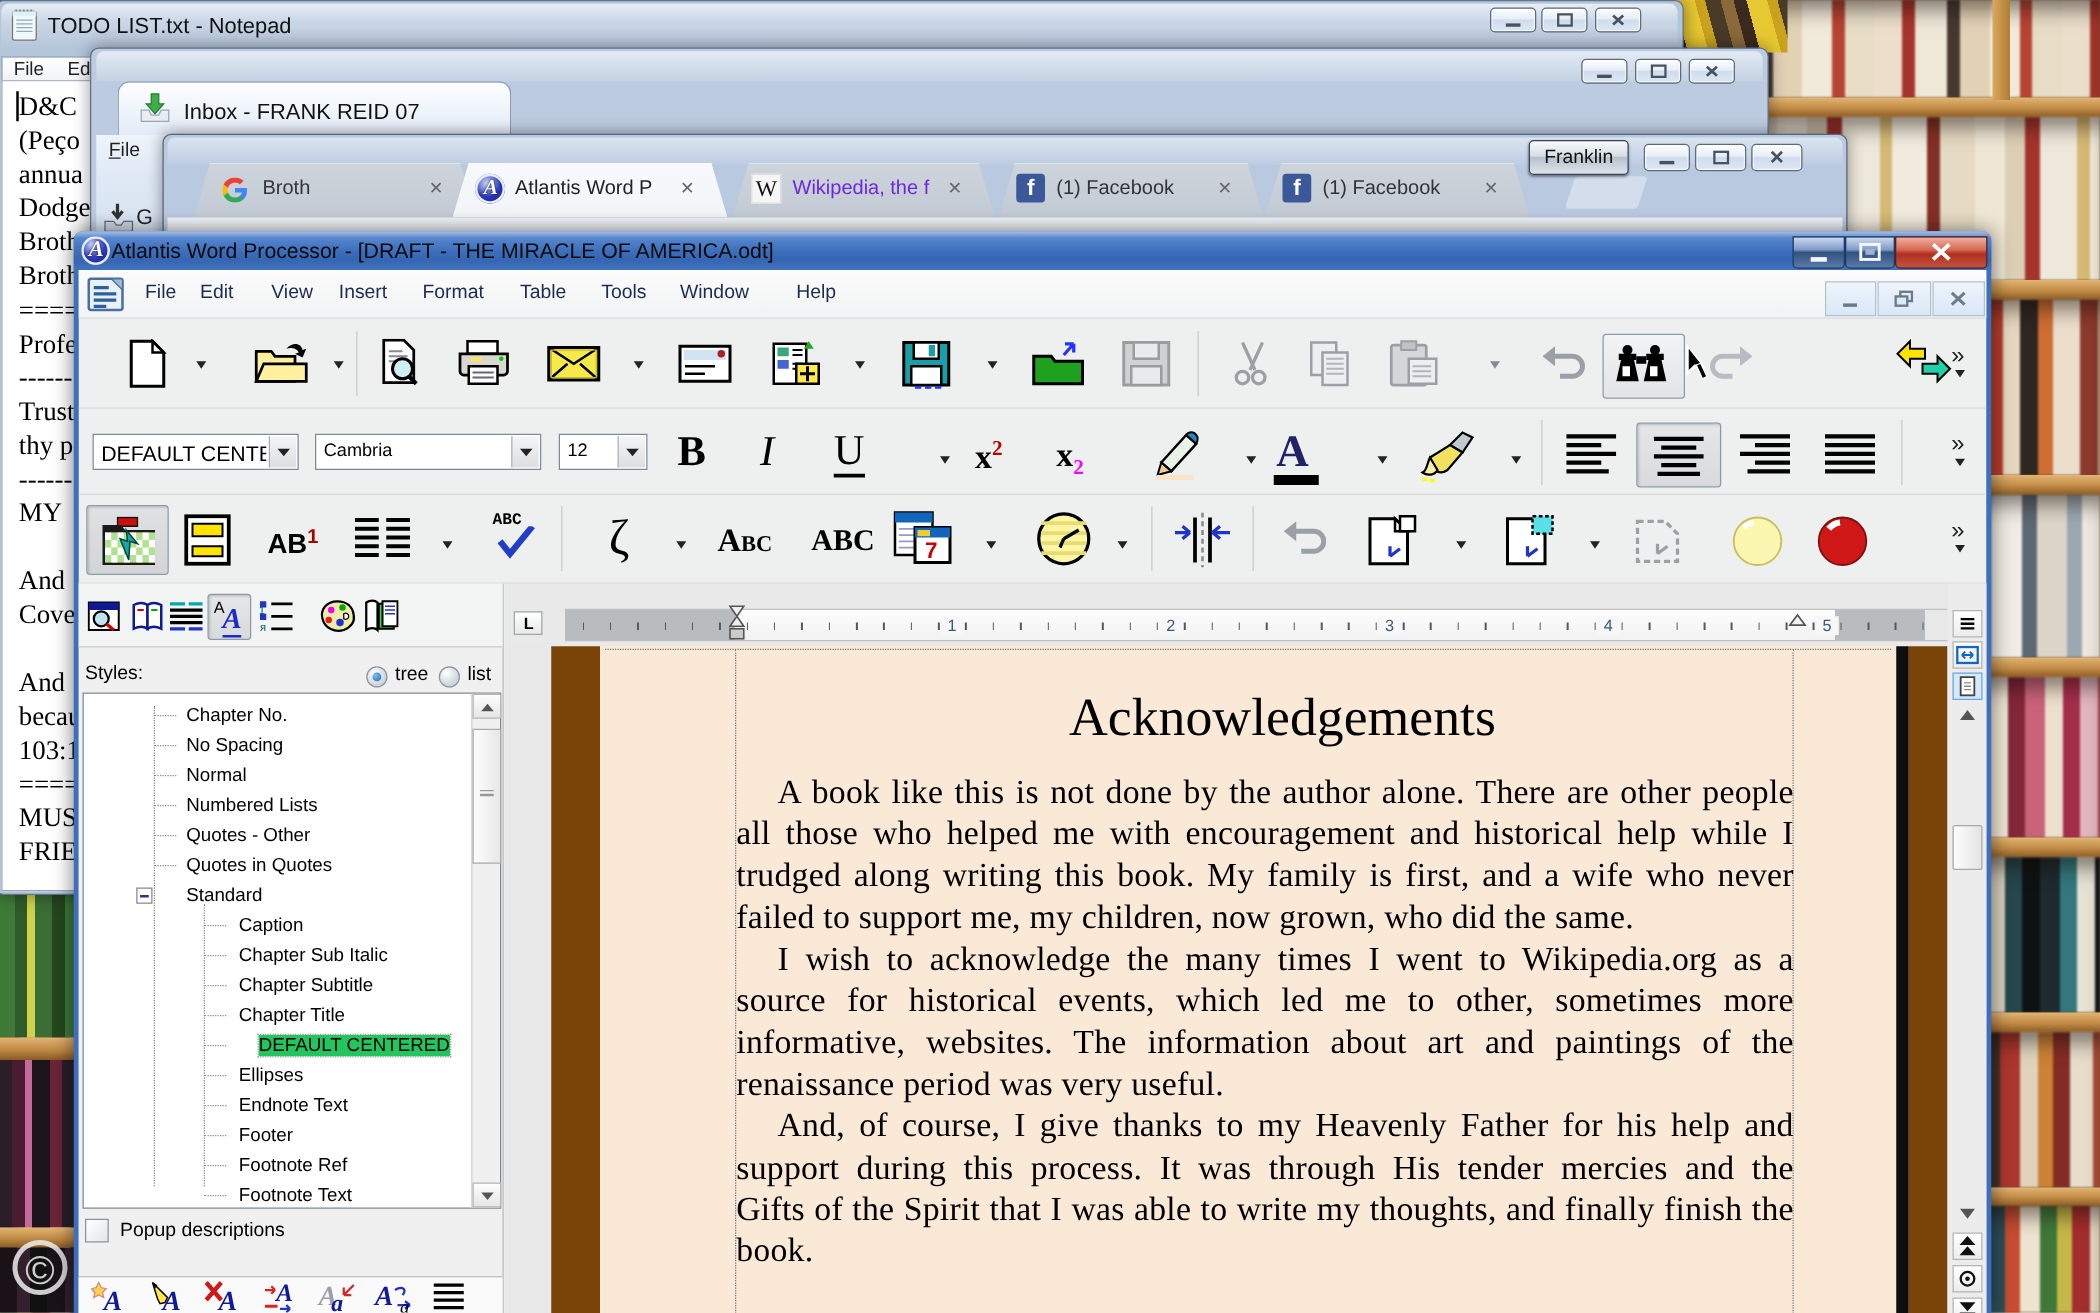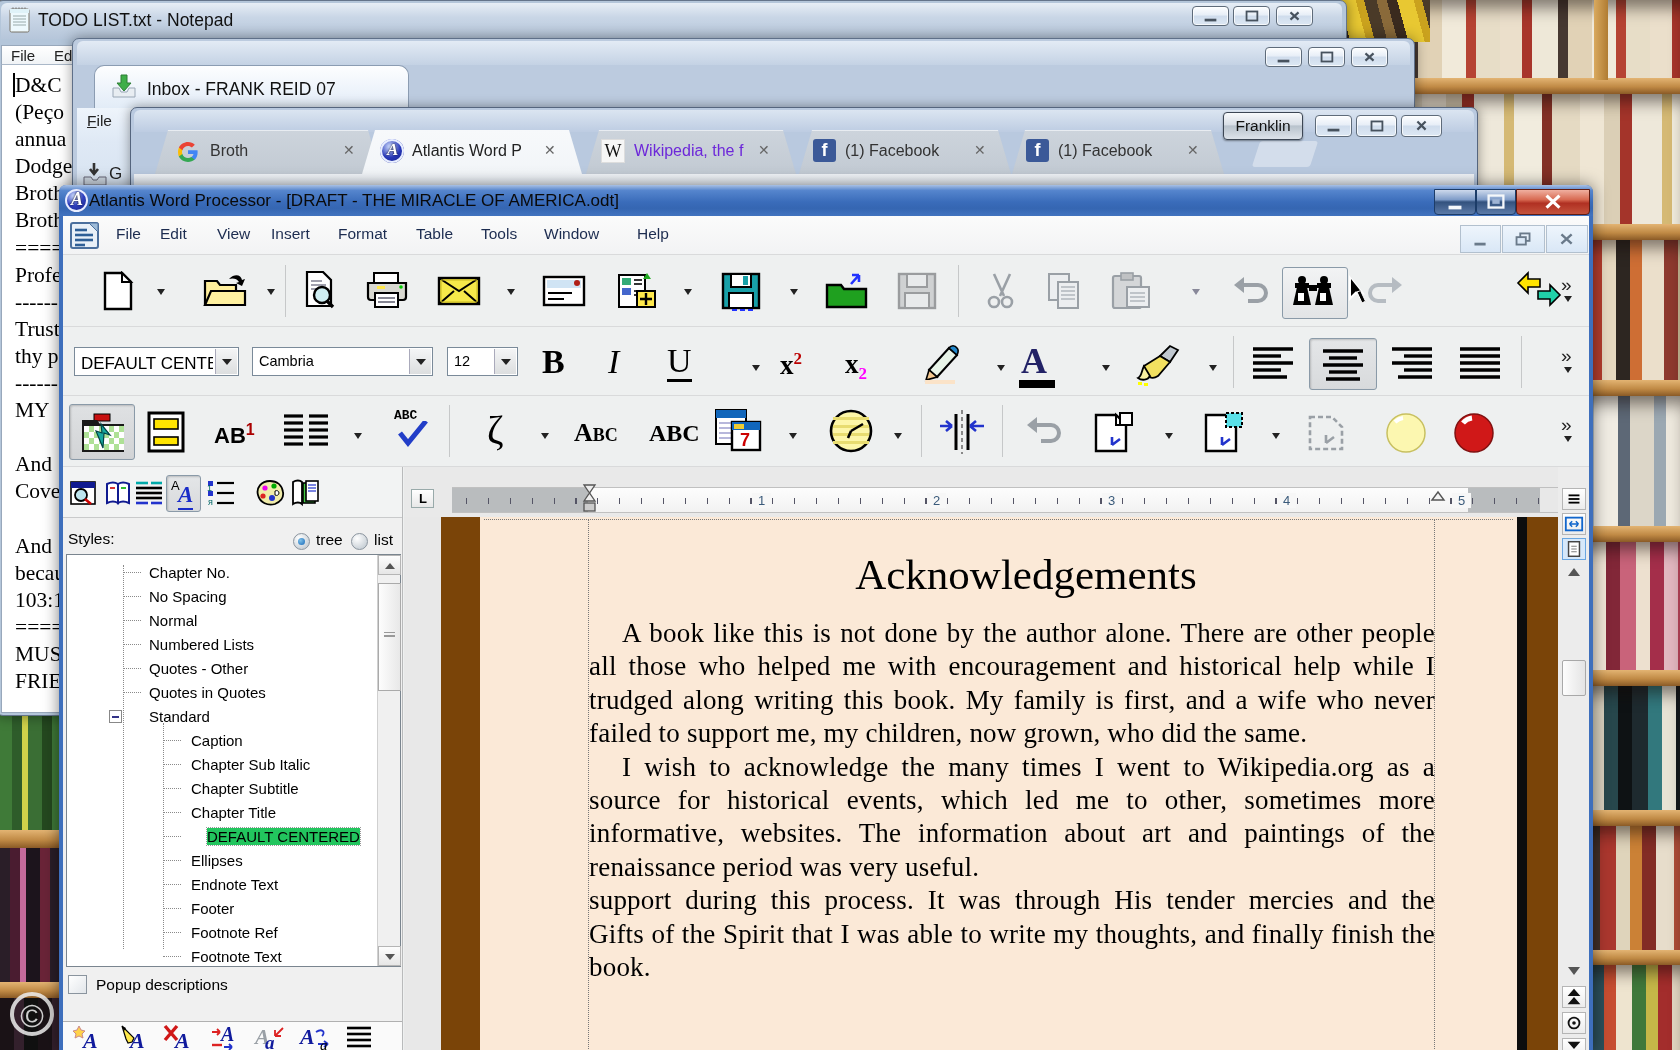--- a/index.html
+++ b/index.html
@@ -860,20 +860,21 @@
      <div class="abs" id="doctitle" style="left:185px;top:33px;width:846px;text-align:center;font-family:'Liberation Serif',serif;font-size:43px;color:#000;transform:translateX(14px);">Acknowledgements</div>
      <div class="abs" id="docbody" style="left:185px;top:100px;width:846px;font-family:'Liberation Serif',serif;font-size:27px;letter-spacing:0.2px;color:#000;">
       <div class="dl dlj ind">A book like this is not done by the author alone. There are other people</div>
       <div class="dl dlj">all those who helped me with encouragement and historical help while I</div>
       <div class="dl dlj">trudged along writing this book. My family is first, and a wife who never</div>
       <div class="dl dll">failed to support me, my children, now grown, who did the same.</div>
       <div class="dl dlj ind">I wish to acknowledge the many times I went to Wikipedia.org as a</div>
       <div class="dl dlj">source for historical events, which led me to other, sometimes more</div>
       <div class="dl dlj">informative, websites. The information about art and paintings of the</div>
       <div class="dl dll">renaissance period was very useful.</div>
+      <div class="dl dlj ind">And, of course, I give thanks to my Heavenly Father for his help and</div>
       <div class="dl dlj">support during this process. It was through His tender mercies and the</div>
       <div class="dl dlj">Gifts of the Spirit that I was able to write my thoughts, and finally finish the</div>
       <div class="dl dll">book.</div>
      </div>
    </div>
 
    <div class="abs" style="left:1154px;top:0;width:31px;height:584px;background:#ececec;">
      <div class="sbtn" style="top:21px;">
             <svg class="glyph" viewBox="0 0 24 22">
               <g stroke="#000" stroke-width="2">

